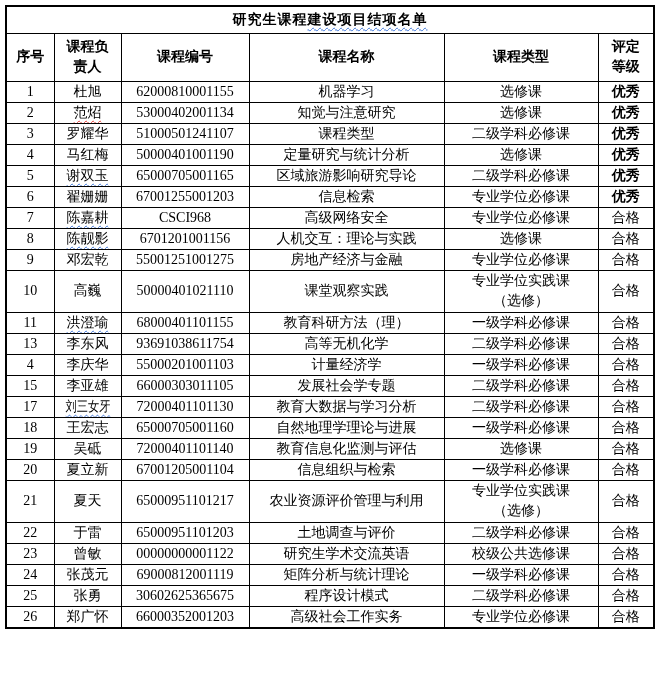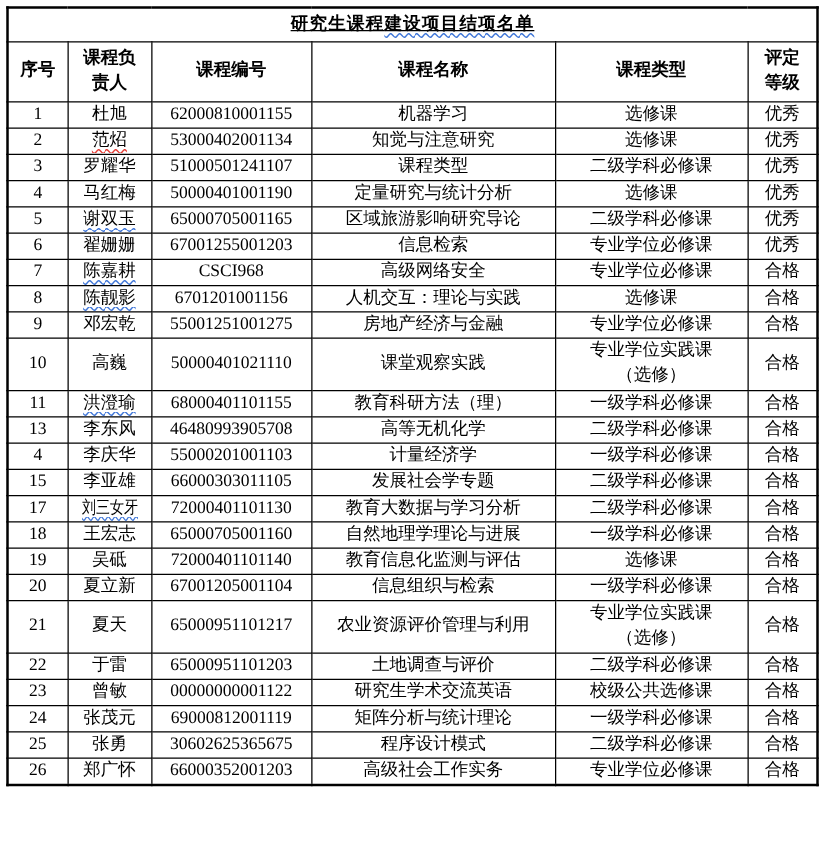--- a/index.html
+++ b/index.html
@@ -33,21 +33,20 @@
     padding: 0 2px;
     font-size: 14px;
     line-height: 20px;
     overflow: hidden;
   }
   .title-cell {
     height: 27px;
     font-size: 17px;
     font-weight: bold;
     letter-spacing: 1px;
-    text-decoration: underline;
   }
   .header-row th {
     height: 48px;
     font-weight: bold;
     white-space: pre-line;
   }
   tbody tr td { height: 21px; }
   tbody tr.tall td { height: 42px; }
   .type-cell { white-space: pre-line; }
   .wavy-blue {
@@ -65,21 +64,21 @@
     text-decoration-thickness: 1px;
     text-underline-offset: 3px;
     text-decoration-skip-ink: none;
   }
   .compressed {
     display: inline-block;
     transform: scaleX(0.8);
     transform-origin: center;
     white-space: nowrap;
   }
-  .excellent { font-weight: normal; }
+  .excellent { font-weight: bold; }
 </style>
 </head>
 <body>
 
 <div class="page">
   <table class="doc-table">
     <colgroup>
       <col style="width:48px">
       <col style="width:67px">
       <col style="width:128px">
@@ -188,21 +187,21 @@
     <td>11</td>
     <td><span class="wavy-blue">洪澄瑜</span></td>
     <td>68000401101155</td>
     <td>教育科研方法（理）</td>
     <td class="type-cell">一级学科必修课</td>
     <td>合格</td>
   </tr>
         <tr>
     <td>13</td>
     <td><span>李东风</span></td>
-    <td>46480993905708</td>
+    <td>93691038611754</td>
     <td>高等无机化学</td>
     <td class="type-cell">二级学科必修课</td>
     <td>合格</td>
   </tr>
         <tr>
     <td>4</td>
     <td><span>李庆华</span></td>
     <td>55000201001103</td>
     <td>计量经济学</td>
     <td class="type-cell">一级学科必修课</td>

